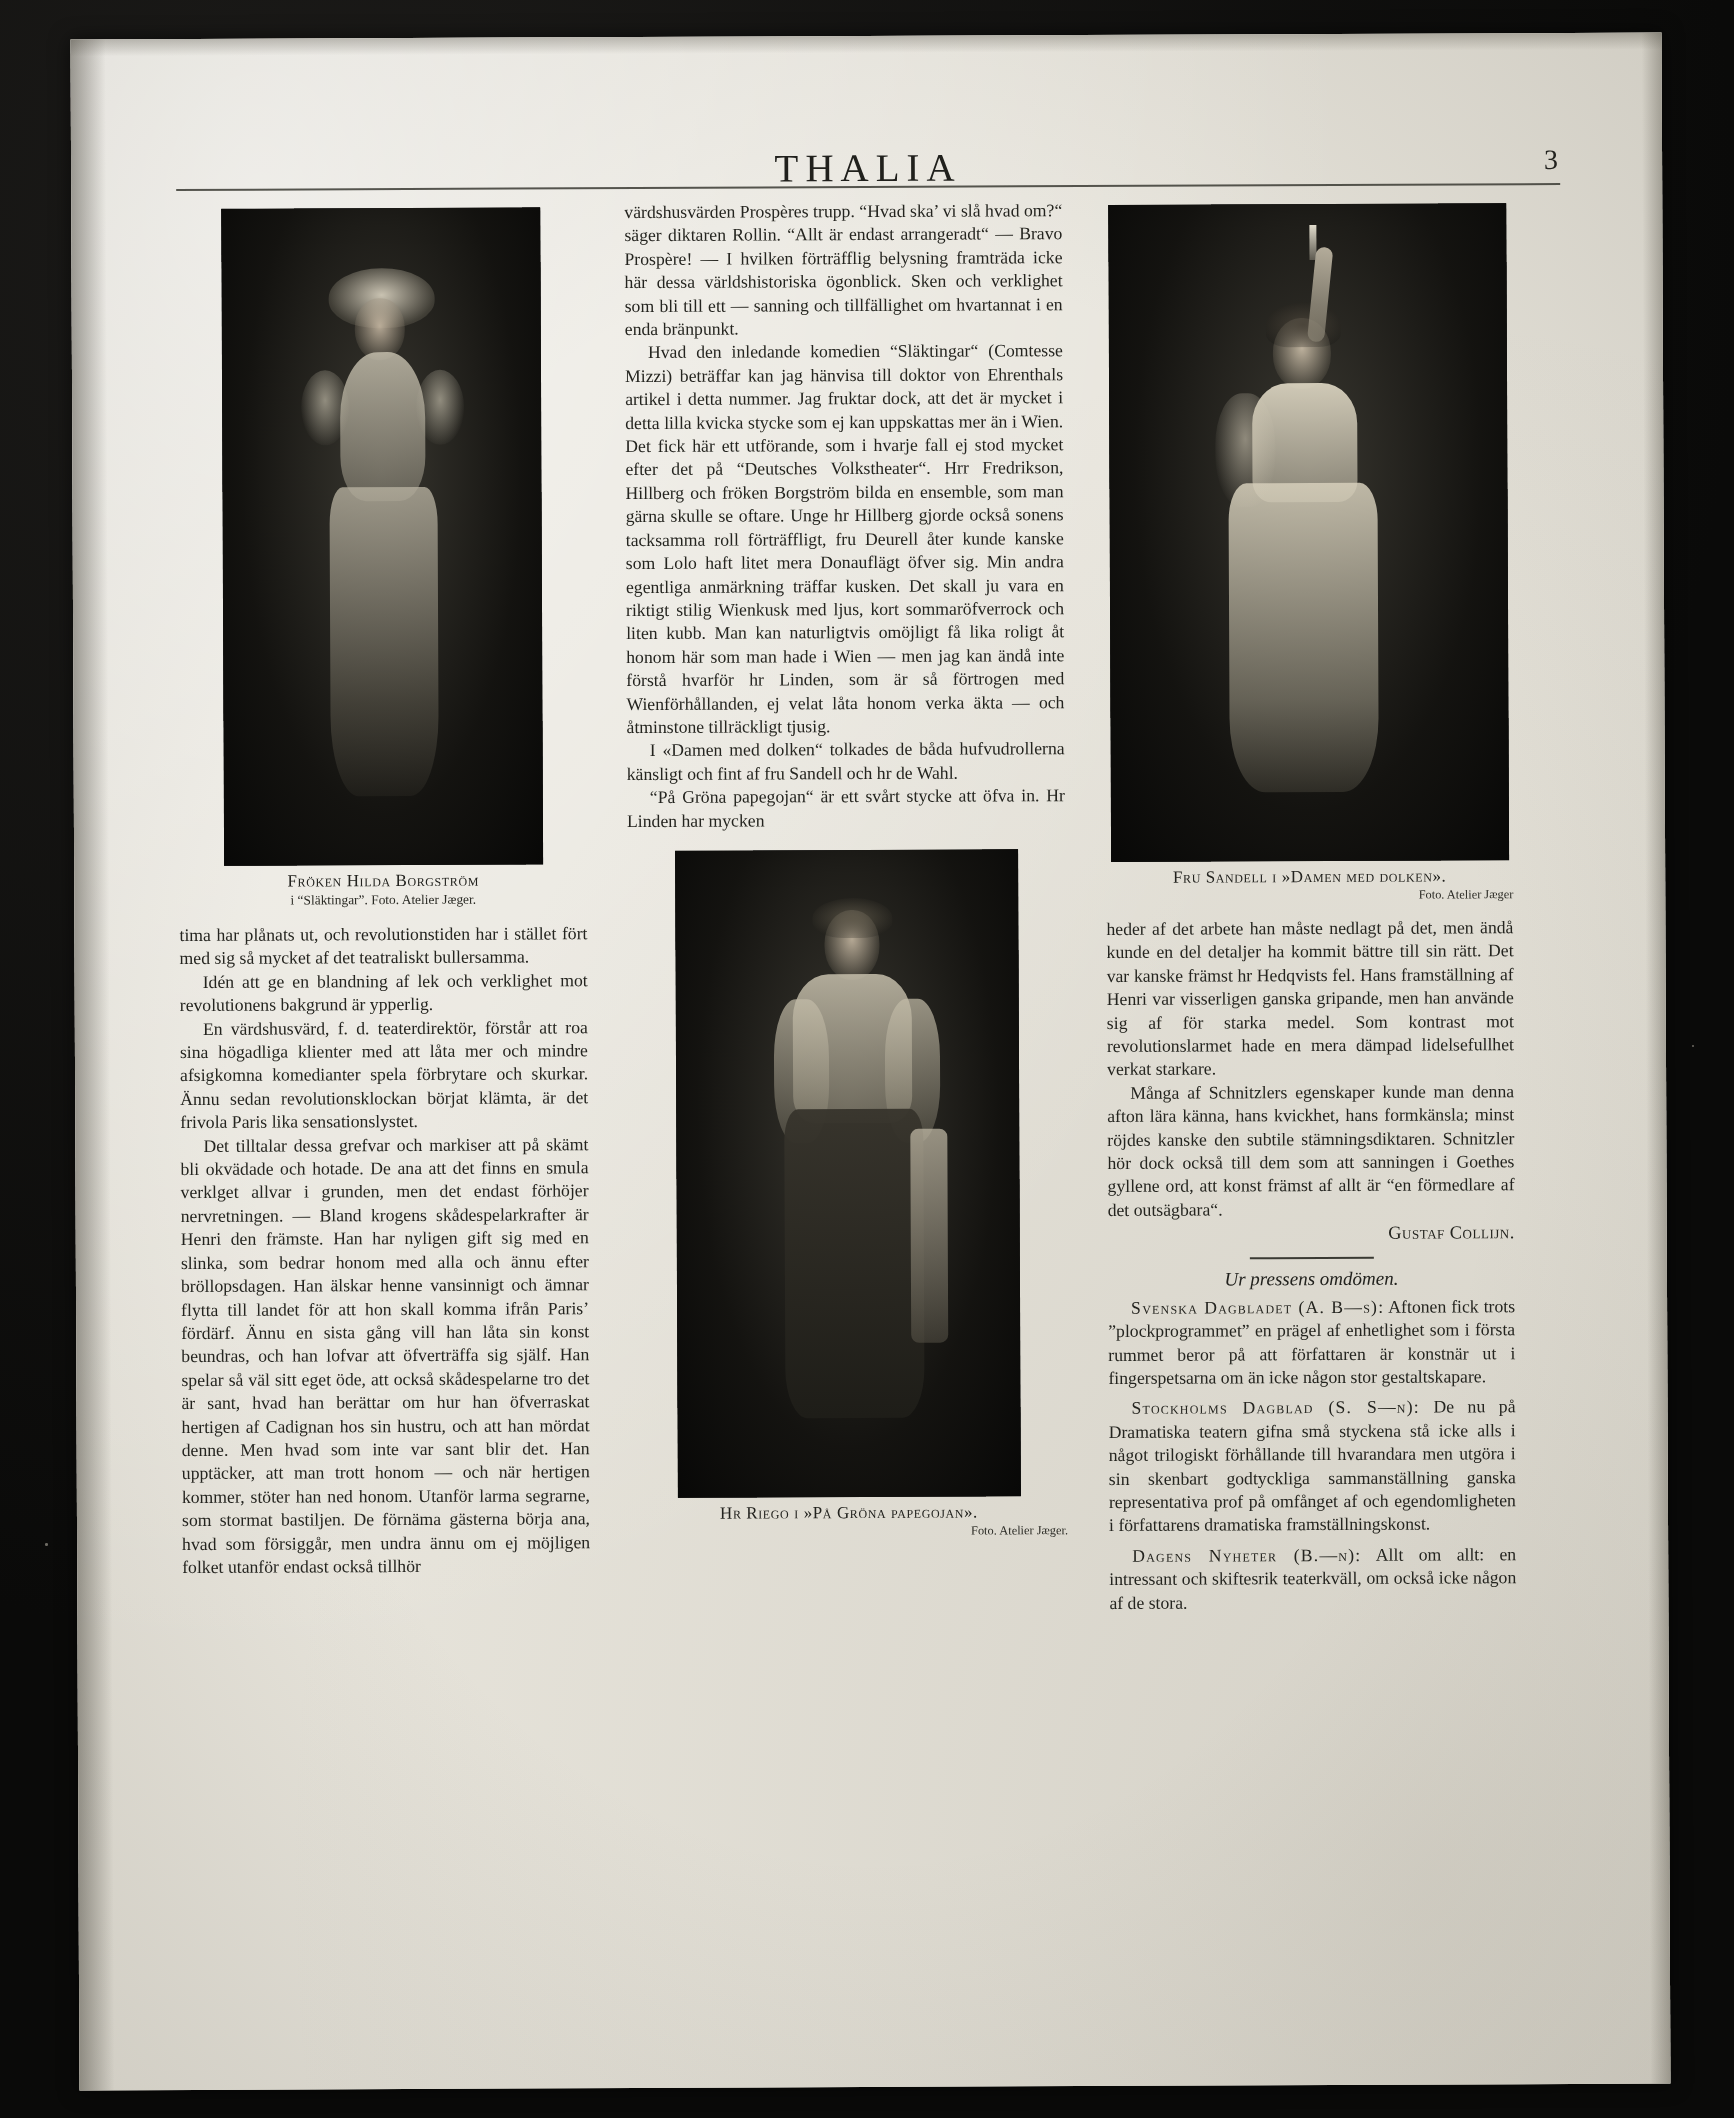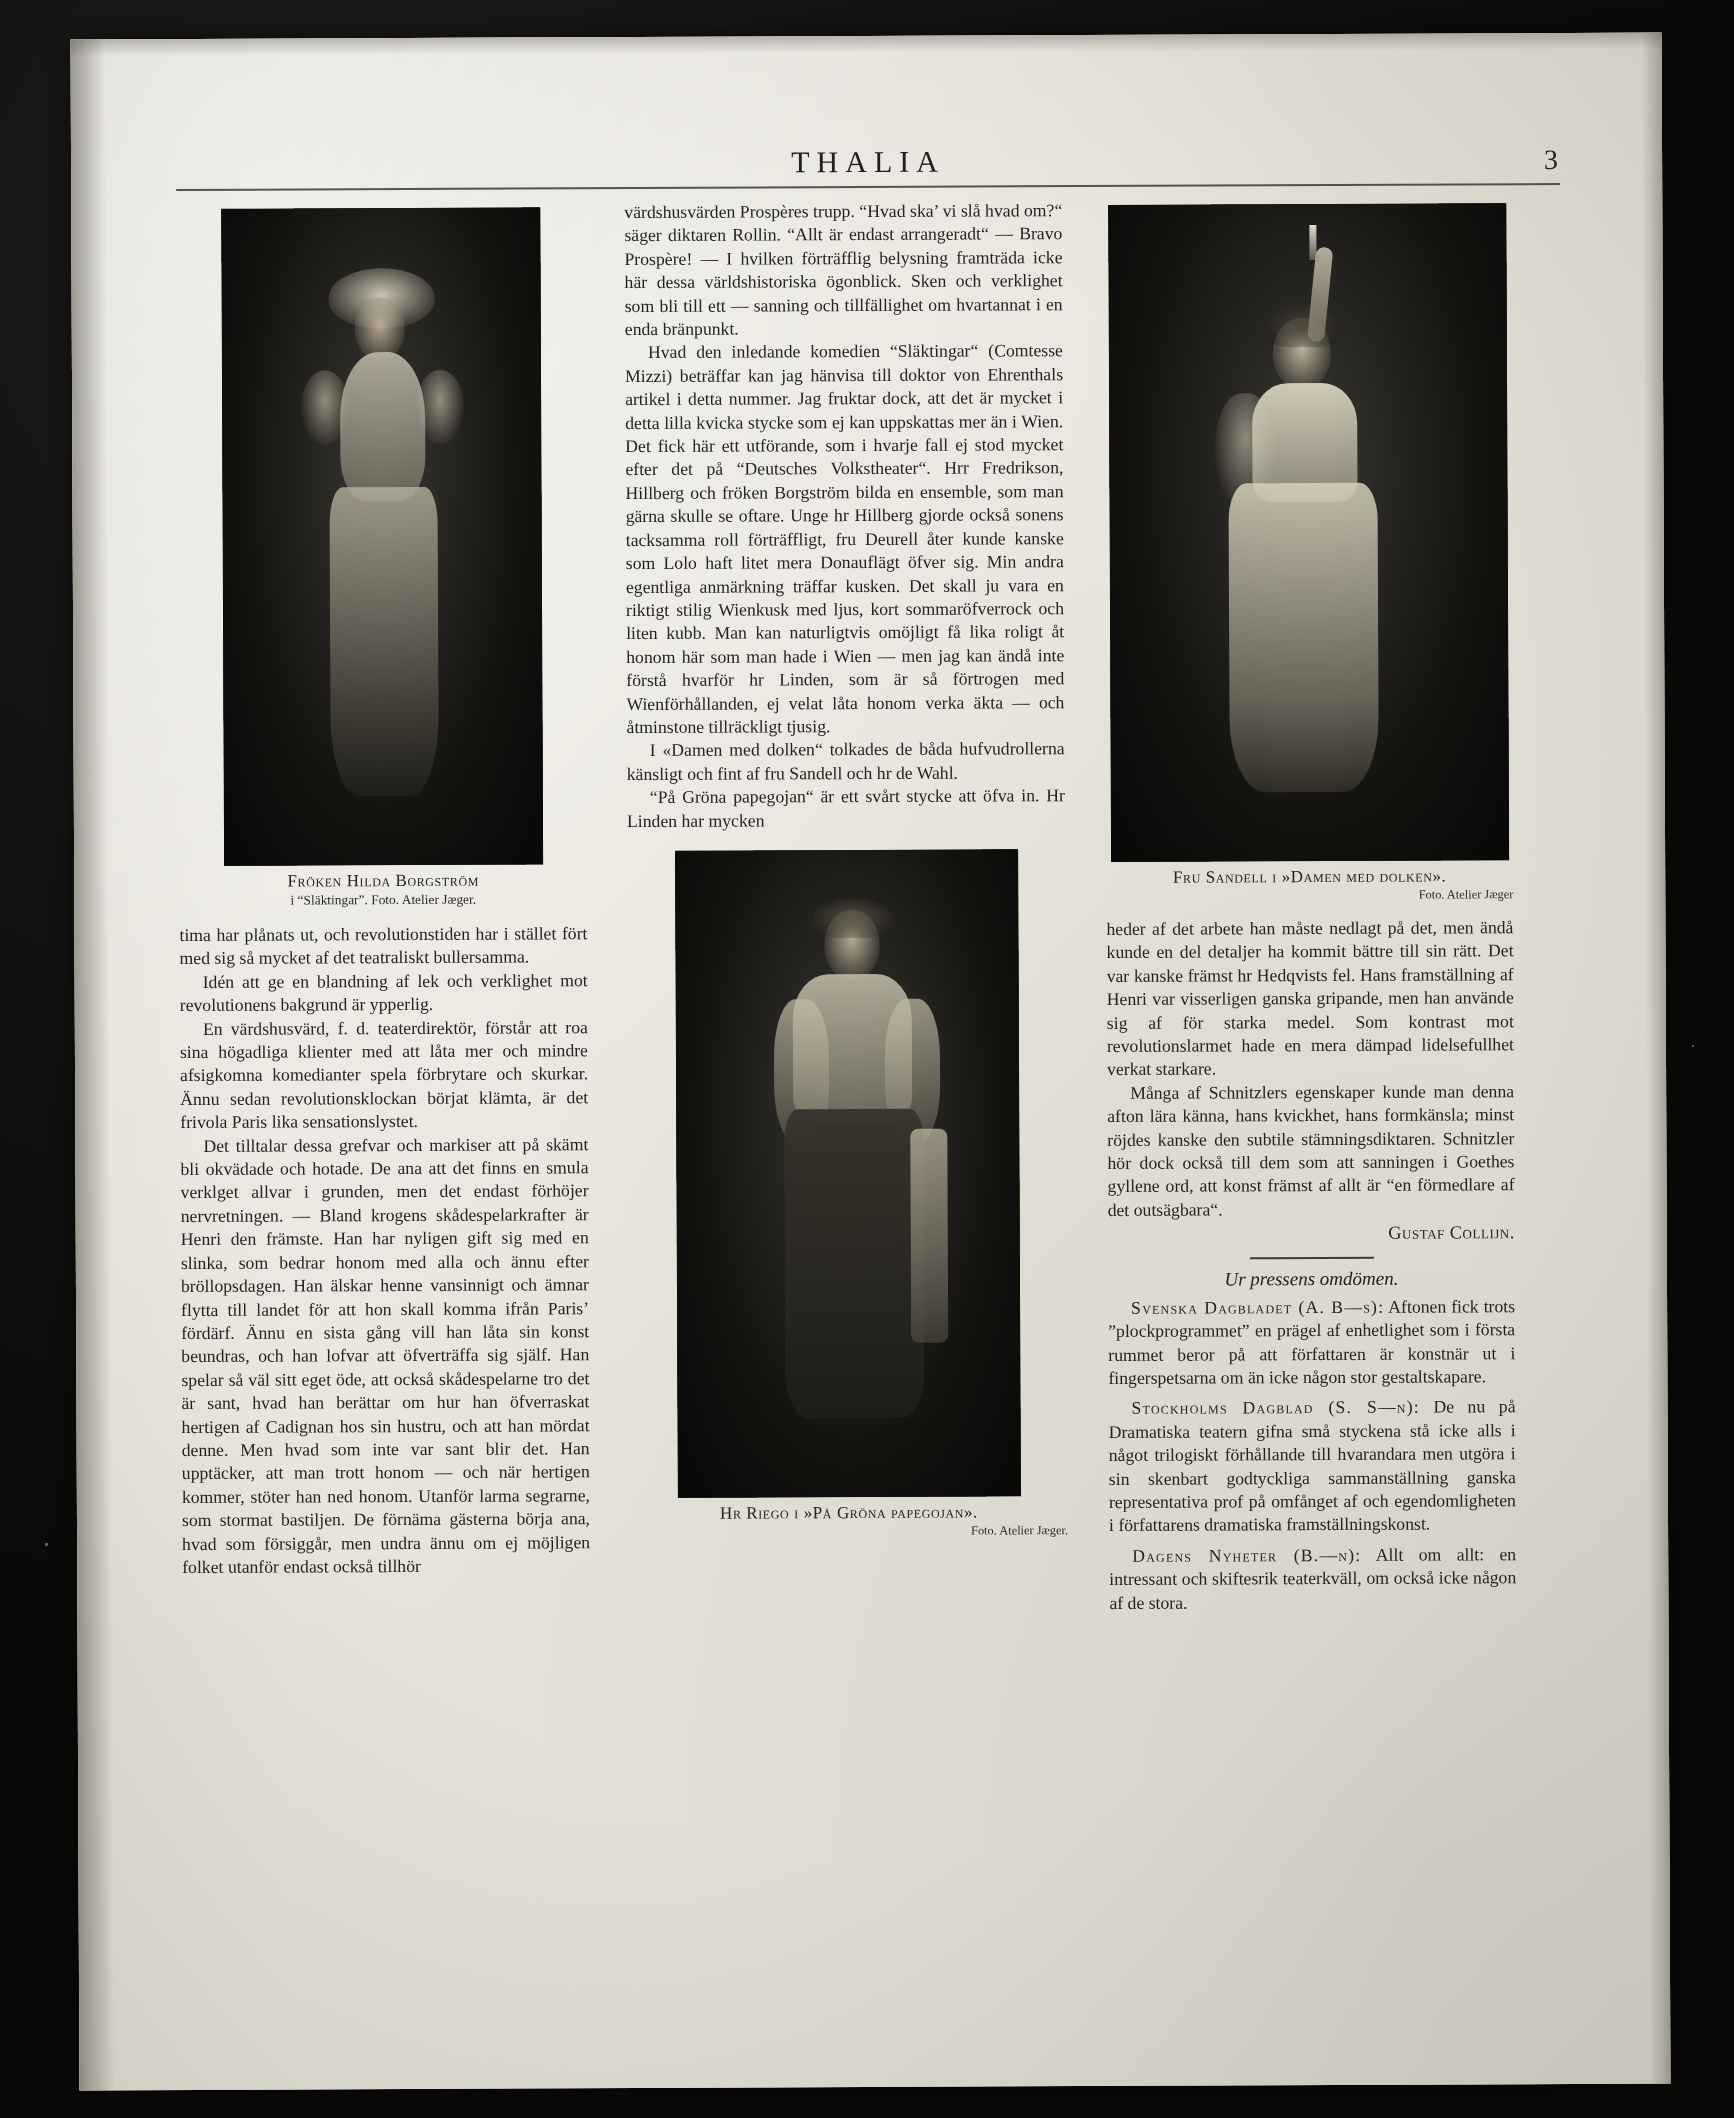--- a/index.html
+++ b/index.html
@@ -73,21 +73,21 @@
   .masthead {
     position: relative;
     height: 55px;
   }
   .masthead-title {
     position: absolute;
     left: 50%;
     transform: translateX(-50%);
     top: 9px;
     font-family: "Liberation Serif", serif;
-    font-size: 30px;
+    font-size: 39px;
     letter-spacing: 7px;
     color: #20201c;
     font-weight: 400;
   }
   .page-number {
     position: absolute;
     right: 2px;
     top: 11px;
     font-size: 28px;
     color: #23231f;

